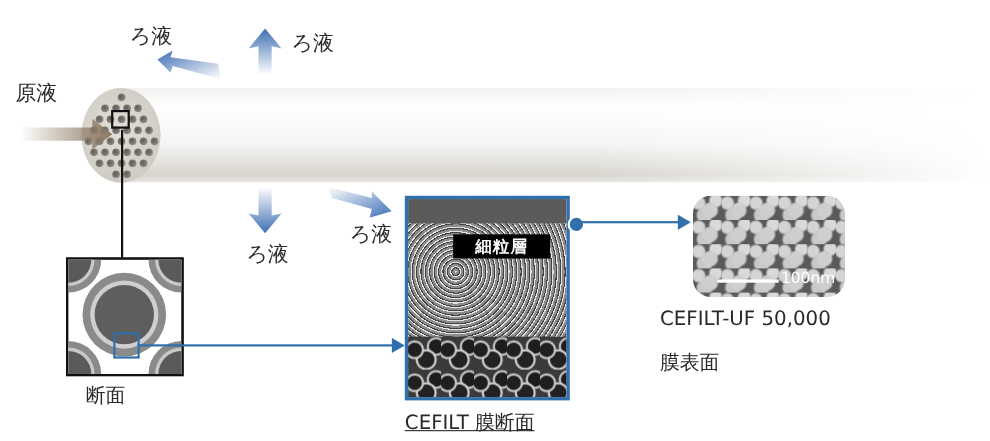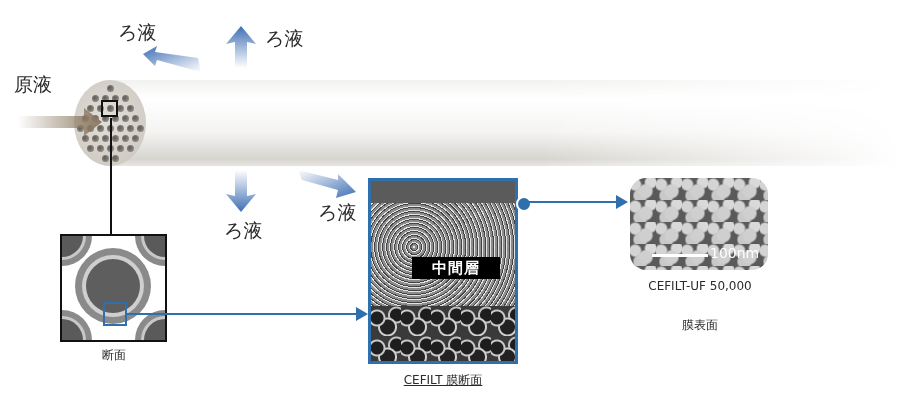--- a/index.html
+++ b/index.html
@@ -1,20 +1,20 @@
 <!DOCTYPE html>
 <html><head>
 <meta charset="utf-8">
 <style>
   html, body { margin:0; padding:0; background:#ffffff; }
   body { width:900px; height:401px; position:relative; overflow:hidden;
          font-family:"DejaVu Sans", sans-serif; color:#222; }
   .abs { position:absolute; }
   .label { font-size:19px; color:#2a2a2a; white-space:nowrap; }
-  .caption { font-size:12px; color:#2a2a2a; white-space:nowrap; text-align:center; }
+  .caption { font-size:18px; color:#2a2a2a; white-space:nowrap; }
   
   .tube { left:104px; top:80px; width:796px; height:86px;
           background:linear-gradient(to bottom,#f2f2f1 0%,#ffffff 22%,#f4f4f3 60%,#d8d5cf 92%,#e8e6e2 100%);
           -webkit-mask-image:linear-gradient(to right,#000 55%,rgba(0,0,0,0) 100%);
           mask-image:linear-gradient(to right,#000 55%,rgba(0,0,0,0) 100%); }
   .tube-end { left:74px; top:80px; width:72px; height:86px; border-radius:50%;
               background:radial-gradient(circle at 45% 45%,#e2dfd9,#c9c5bd); }
   .hole { position:absolute; width:7px; height:7px; border-radius:50%;
           background:radial-gradient(circle at 40% 40%,#5e5a55,#a39d94); }
   .sel-box { left:101px; top:100px; width:17px; height:17px; border:2px solid #111; box-sizing:border-box; }
@@ -172,21 +172,21 @@
 
 <div class="abs blue-line-h" style="left:125px;top:313px;width:236px;"></div>
 <svg class="abs" style="left:356px;top:307px;" width="12" height="14" viewBox="0 0 12 14">
     <polygon points="0,0 12,7 0,14" fill="#2f6fac"></polygon>
   </svg>
 
 <div class="abs sem-box">
   <div class="sem-mid"></div>
   <div class="sem-bot"></div>
   <div class="sem-top"></div>
-  <div class="layer-tag" style="top:76px;">中間層</div>
+  <div class="layer-tag" style="top:32px;">細粒層</div>
 </div>
 <div class="abs caption" style="left:368px;top:372px;width:150px;text-decoration:underline;">CEFILT 膜断面</div>
 
 <div class="abs dot"></div>
 <div class="abs blue-line-h" style="left:528px;top:201px;width:92px;"></div>
 <svg class="abs" style="left:616px;top:195px;" width="12" height="14" viewBox="0 0 12 14">
     <polygon points="0,0 12,7 0,14" fill="#2f6fac"></polygon>
   </svg>
 
 <div class="abs surface">

